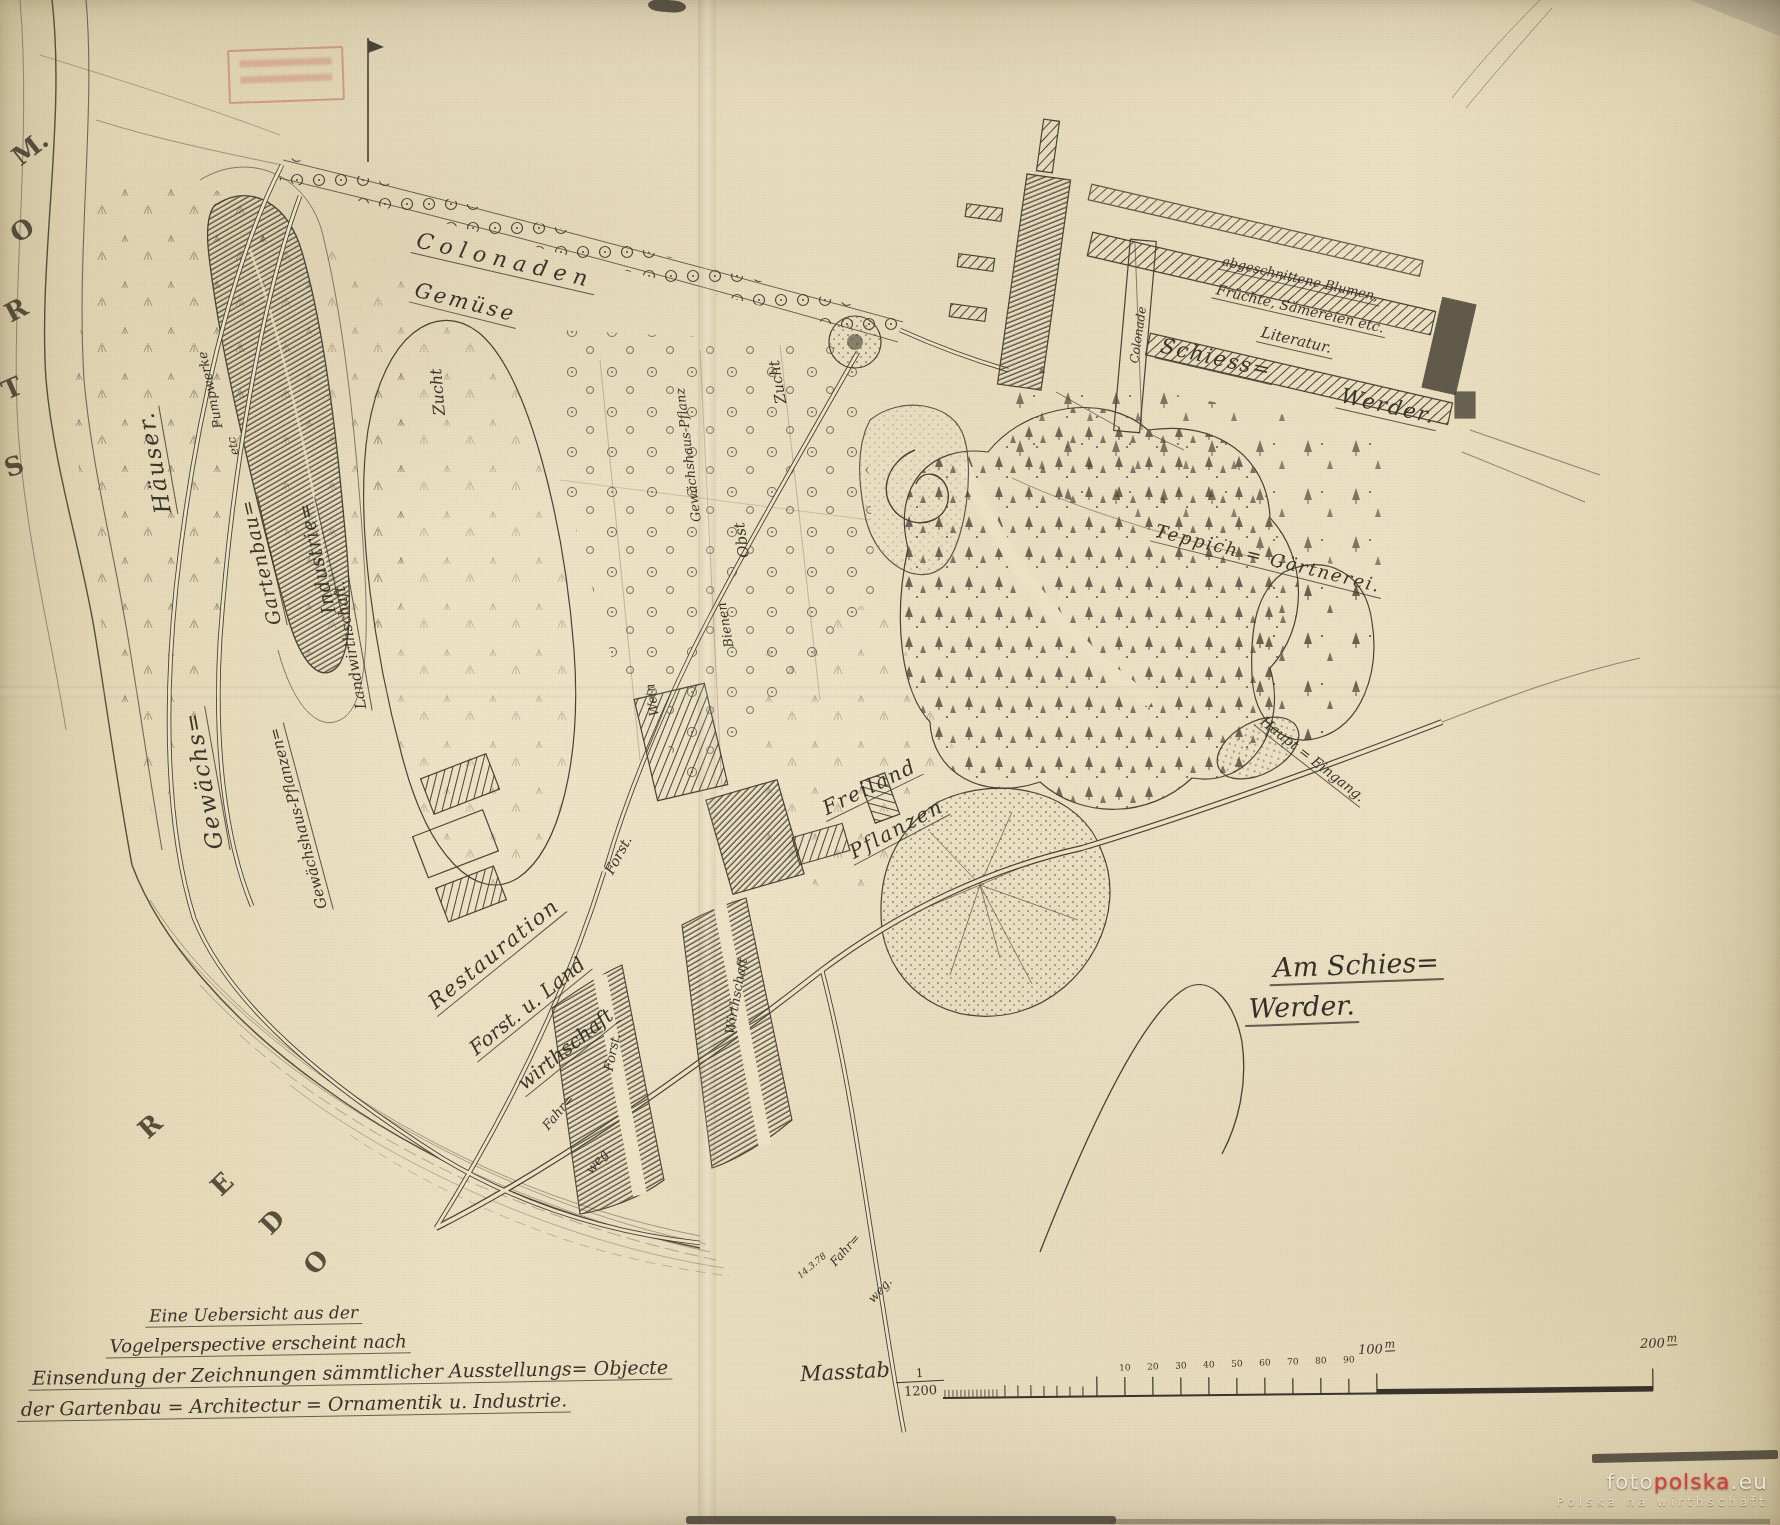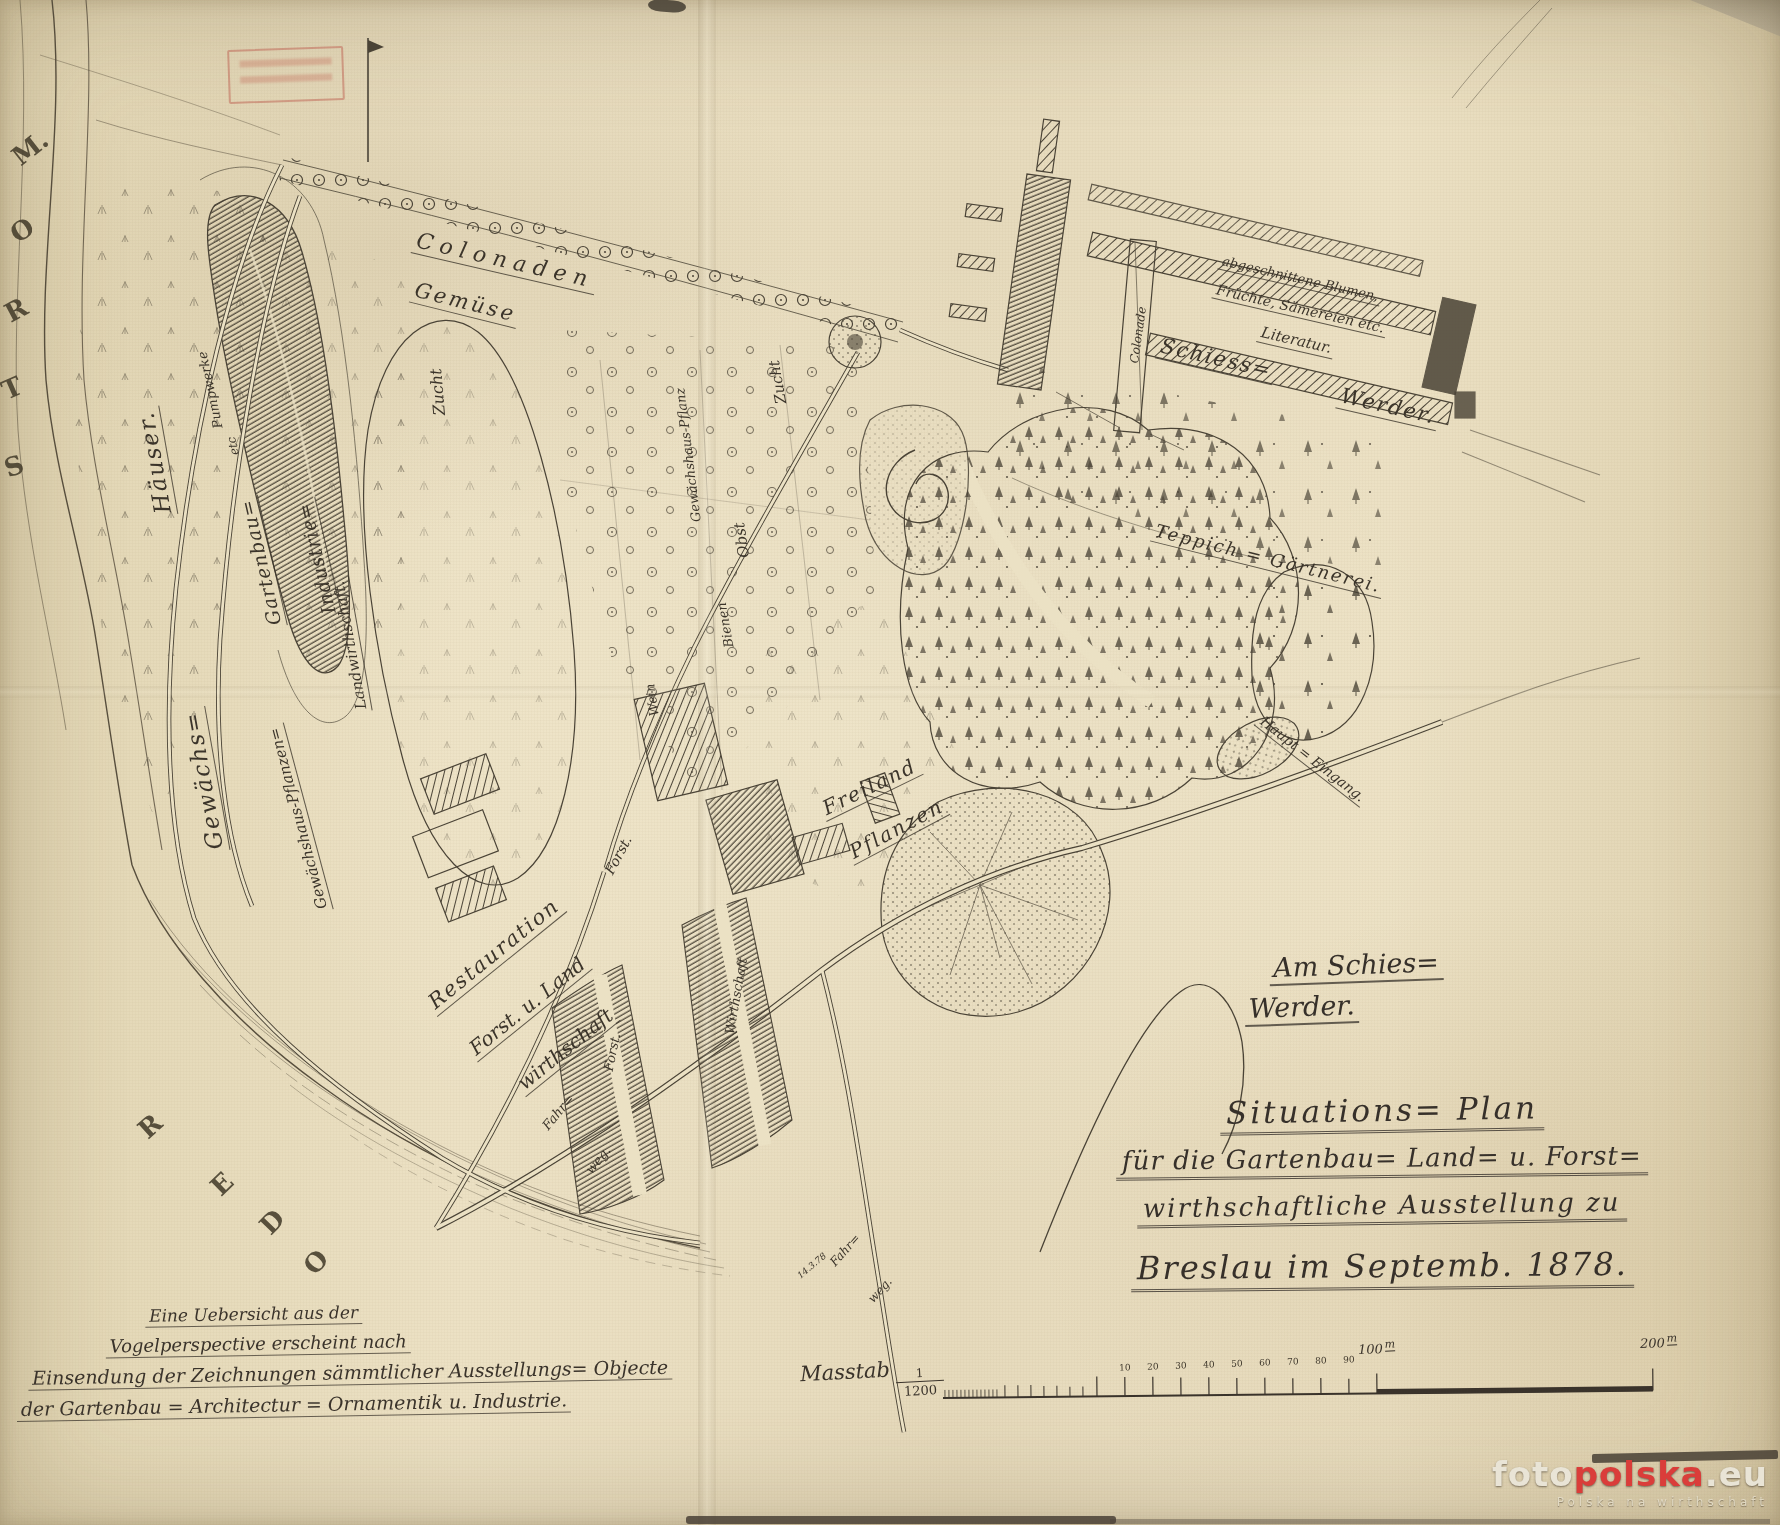--- a/index.html
+++ b/index.html
@@ -50,21 +50,21 @@
   #fraction .num{font-size:12px;display:block;border-bottom:1.5px solid #3a332b;padding-bottom:1px;}
   #fraction .den{font-size:13px;display:block;padding-top:1px;}
   .scale-m{position:absolute;color:#3a332b;font-size:13px;font-style:italic;}
   .scale-m sup{font-size:11px;border-bottom:1px solid #3a332b;margin-left:2px;}
   
   #stamp{left:228px;top:48px;width:112px;height:50px;transform:rotate(-2deg);
       border:2px solid rgba(187,84,70,.45);border-radius:2px;}
   #stamp .srow{height:7px;margin:9px 10px 0;background:rgba(187,84,70,.28);filter:blur(1px);}
   
   #watermark{right:12px;bottom:16px;text-align:right;font-family:"DejaVu Sans",sans-serif;}
-  #wm-line1{font-size:34px;font-weight:bold;letter-spacing:1px;
+  #wm-line1{font-size:22px;font-weight:normal;letter-spacing:1px;
       text-shadow:0 1px 2px rgba(40,30,20,.55);}
   #wm-foto,#wm-eu{color:#e9e4d6;}
   #wm-polska{color:#da3d3a;}
   #wm-line2{font-size:12px;letter-spacing:4px;color:#e4ddc9;opacity:.85;
       text-shadow:0 1px 1px rgba(40,30,20,.5);margin-top:1px;}
   
   .artifact{position:absolute;pointer-events:none;}
   #fold-v{left:698px;top:0;width:18px;height:1525px;
       background:linear-gradient(90deg,rgba(95,78,48,.12),rgba(255,252,238,.14),rgba(95,78,48,.09));}
   #fold-h{left:0;top:686px;width:1780px;height:12px;
@@ -313,26 +313,20 @@
   <div id="stamp" class="abs">
     <div class="srow"></div>
     <div class="srow"></div>
   </div>
 
   <div id="area-note" class="abs">
     <div>Am Schies=</div><br>
     <div id="an2">Werder.</div>
   </div>
 
-  <div id="title-block" class="abs">
-    <span class="tline" id="t1">Situations= Plan</span><br>
-    <span class="tline" id="t2">für die Gartenbau= Land= u. Forst=</span><br>
-    <span class="tline" id="t3">wirthschaftliche Ausstellung zu</span><br>
-    <span class="tline" id="t4">Breslau im Septemb. 1878.</span>
-  </div>
 
   <div id="note-block" class="abs">
     <span class="nline" id="n1">Eine Uebersicht aus der</span><br>
     <span class="nline" id="n2">Vogelperspective erscheint nach</span><br>
     <span class="nline" id="n3">Einsendung der Zeichnungen sämmtlicher Ausstellungs= Objecte</span><br>
     <span class="nline" id="n4">der Gartenbau = Architectur = Ornamentik u. Industrie.</span>
   </div>
 
   <div id="masstab" class="abs">Masstab</div>
   <div id="fraction" class="abs">

